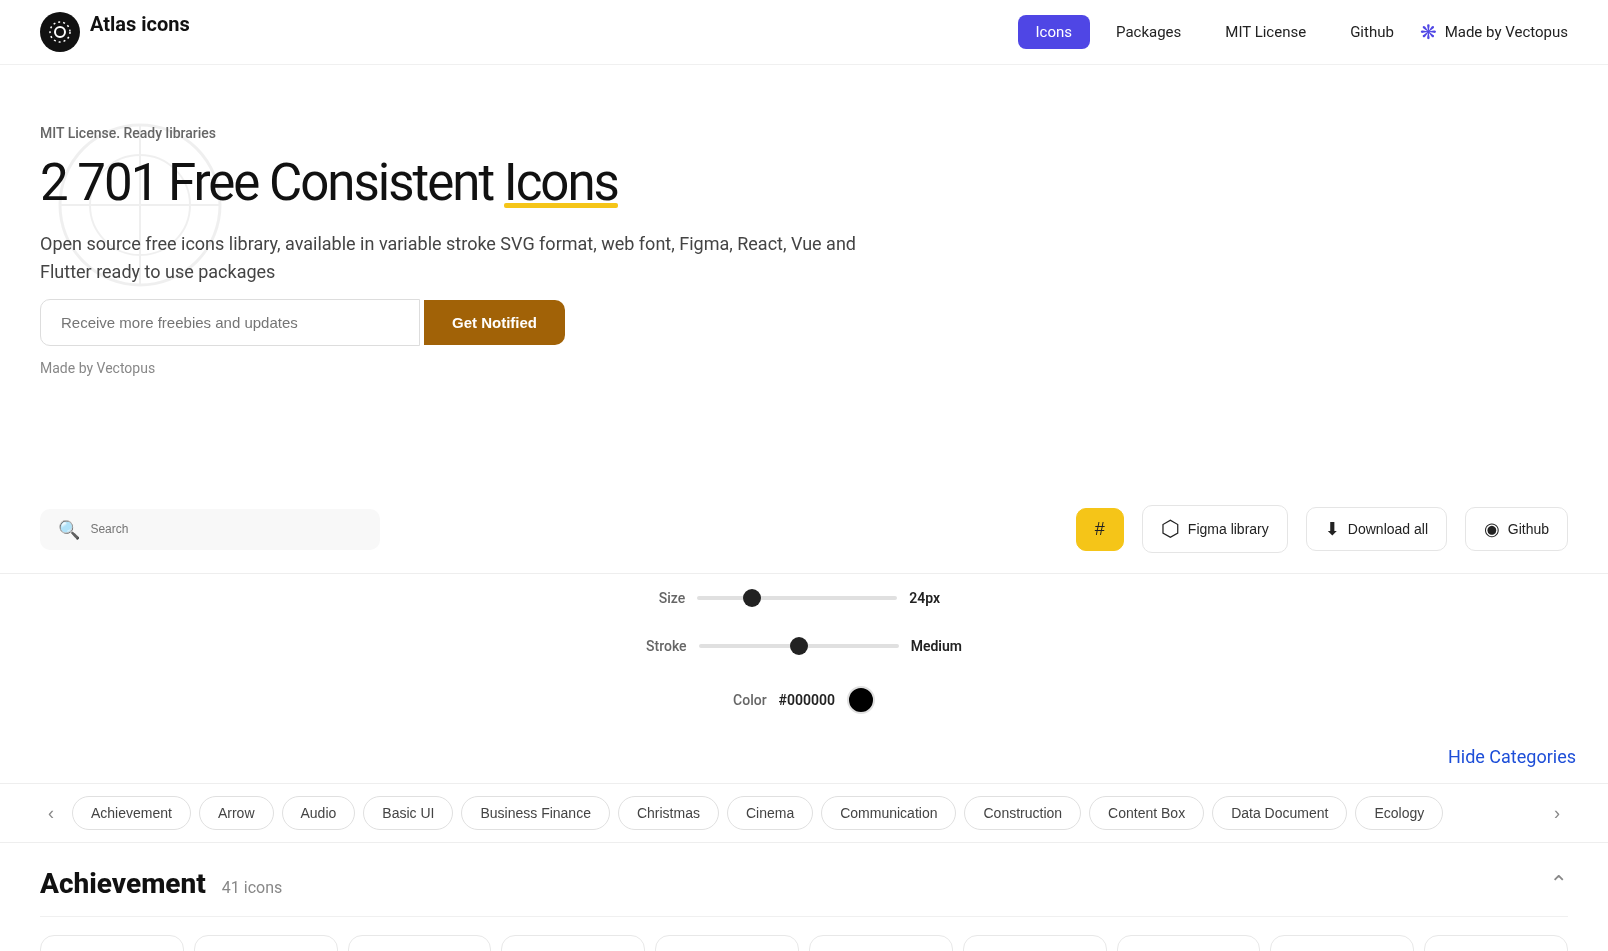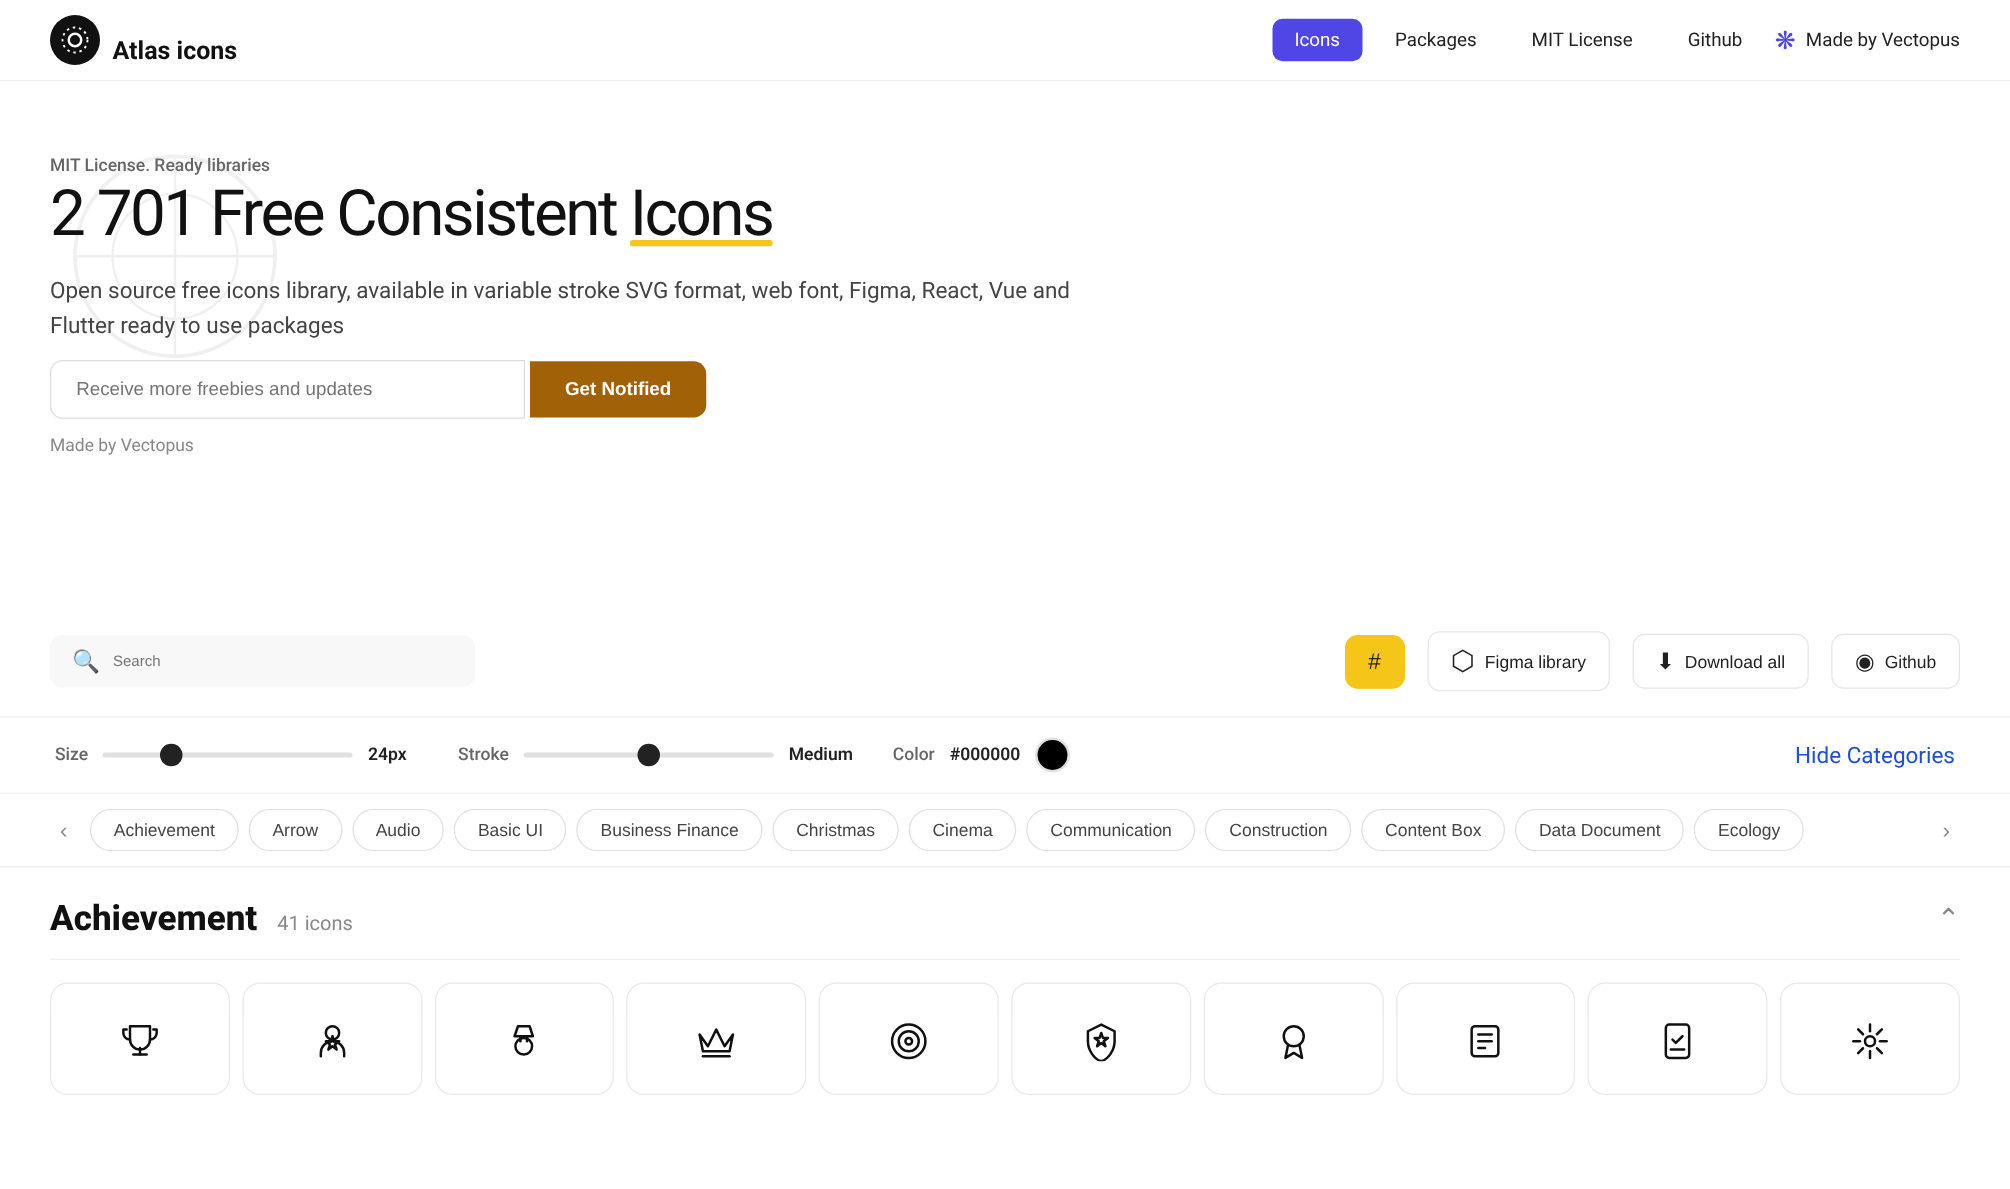--- a/index.html
+++ b/index.html
@@ -4,32 +4,32 @@
   <style>
     * { box-sizing: border-box; margin: 0; padding: 0; }
     body { font-family: -apple-system, BlinkMacSystemFont, 'Segoe UI', Roboto, sans-serif; background: #fff; color: #111; overflow-x: hidden; }
 
     
     nav {
       display: flex; align-items: center; justify-content: space-between;
       padding: 12px 40px; border-bottom: 1px solid #f0f0f0;
       position: sticky; top: 0; background: #fff; z-index: 100;
     }
-    .nav-logo { display: flex; align-items: flex-end; gap: 10px; font-size: 20px; font-weight: 700; }
+    .nav-logo { display: flex; align-items: flex-start; gap: 10px; font-size: 20px; font-weight: 700; }
     .nav-logo-icon { width: 40px; height: 40px; border-radius: 50%; background: #111; display: flex; align-items: center; justify-content: center; color: #fff; font-size: 18px; }
     .nav-links { display: flex; align-items: center; gap: 8px; }
     .nav-link { padding: 8px 18px; border-radius: 8px; font-size: 15px; cursor: pointer; text-decoration: none; color: #222; background: transparent; border: none; }
     .nav-link.active { background: #4F46E5; color: #fff; }
     .nav-made { display: flex; align-items: center; gap: 8px; font-size: 15px; color: #222; cursor: pointer; }
     .nav-made-icon { color: #4F46E5; font-size: 20px; }
 
     
     .hero { padding: 60px 40px 40px 40px; position: relative; overflow: hidden; min-height: 420px; }
     .hero-content { max-width: 860px; position: relative; z-index: 1; }
-    .hero-subtitle { font-size: 14px; color: #666; margin-bottom: 4px; font-weight: 500; }
+    .hero-subtitle { font-size: 14px; color: #666; margin-bottom: 15px; font-weight: 500; }
     .hero-title { font-size: 51px; font-weight: 400; line-height: 1.05; margin-bottom: 20px; letter-spacing: -2px; }
     .hero-title-highlight { position: relative; display: inline-block; }
     .hero-title-highlight::after {
       content: '';
       position: absolute;
       bottom: 2px; left: 0; right: 0;
       height: 5px;
       background: #F5C518;
       border-radius: 2px;
     }
@@ -54,21 +54,21 @@
     .toolbar-btn {
       display: flex; align-items: center; gap: 8px; padding: 10px 18px;
       border-radius: 10px; border: 1.5px solid #e5e5e5; background: #fff;
       font-size: 14px; font-weight: 500; cursor: pointer; color: #222;
     }
     .toolbar-btn.yellow { background: #F5C518; border-color: #F5C518; color: #222; }
     .toolbar-btn .btn-icon { font-size: 18px; }
     .figma-dots { font-size: 22px; }
 
     
-    .controls { padding: 16px 44px; display: flex; align-items: center; gap: 32px; border-bottom: 1px solid #eee; }
+    .controls { padding: 16px 32px; display: flex; align-items: center; gap: 32px; border-bottom: 1px solid #eee; flex-direction: column; }
     .control-group { display: flex; align-items: center; gap: 12px; }
     .control-label { font-size: 14px; color: #666; font-weight: 500; }
     .slider { -webkit-appearance: none; appearance: none; width: 200px; height: 4px; background: #e0e0e0; border-radius: 2px; outline: none; cursor: pointer; }
     .slider::-webkit-slider-thumb { -webkit-appearance: none; width: 18px; height: 18px; border-radius: 50%; background: #222; cursor: pointer; }
     .control-value { font-size: 14px; font-weight: 600; color: #222; min-width: 40px; }
     .color-swatch { width: 28px; height: 28px; border-radius: 50%; background: #000; border: 2px solid #e0e0e0; cursor: pointer; display: inline-block; }
     .hide-categories { margin-left: auto; font-size: 18px; color: #1d4ed8; cursor: pointer; }
 
     
     .category-tabs-wrap { display: flex; align-items: center; padding: 12px 40px; gap: 10px; overflow: hidden; border-bottom: 1px solid #eee; }

